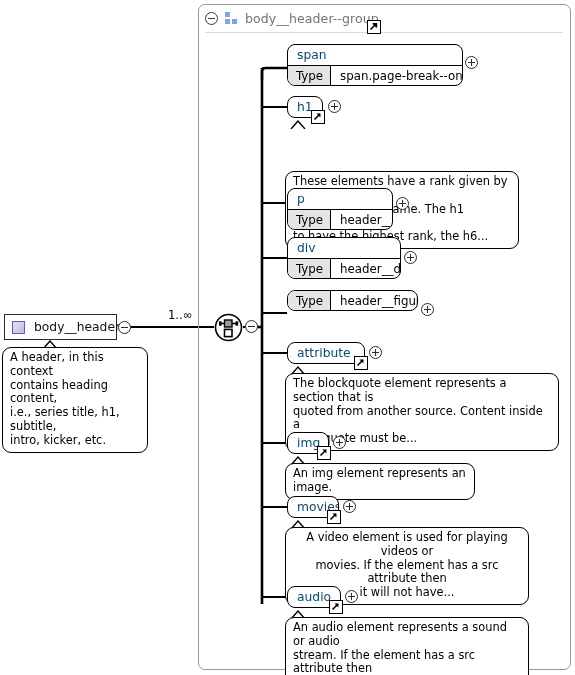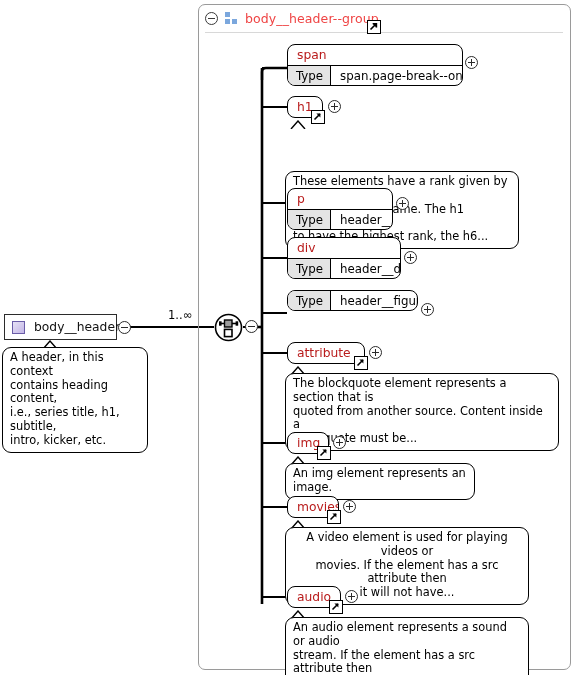--- a/index.html
+++ b/index.html
@@ -70,21 +70,21 @@
   .grp-glyph i {
     position: absolute;
     background: #7ba7dd;
     display: block;
   }
   .grp-glyph i.a { left: 0; top: 0; width: 5px; height: 5px; }
   .grp-glyph i.b { left: 0; top: 6.5px; width: 5px; height: 5px; }
   .grp-glyph i.c { left: 6.5px; top: 6.5px; width: 5px; height: 5px; }
   .group-title {
     font-size: 12.5px;
-    color: #ef4444;
+    color: #737373;
     letter-spacing: .1px;
     white-space: nowrap;
   }
 
   
   .root-el {
     position: absolute;
     left: 4px; top: 314px;
     width: 113px; height: 26px;
     border: 1px solid #2b2b2b;
@@ -110,21 +110,21 @@
   .node {
     position: absolute;
     border: 1.4px solid #000;
     border-radius: 8px;
     background: #ffffff;
     overflow: hidden;
   }
   .node .nm {
     display: block;
     font-size: 12.3px;
-    color: #b91c1c;
+    color: #0c4a6e;
     padding: 2px 9px 2px 9px;
     line-height: 16px;
     white-space: nowrap;
   }
   .node.typed .nm {
     border-bottom: 1.3px solid #000;
   }
   .node .typerow {
     display: flex;
     align-items: stretch;

